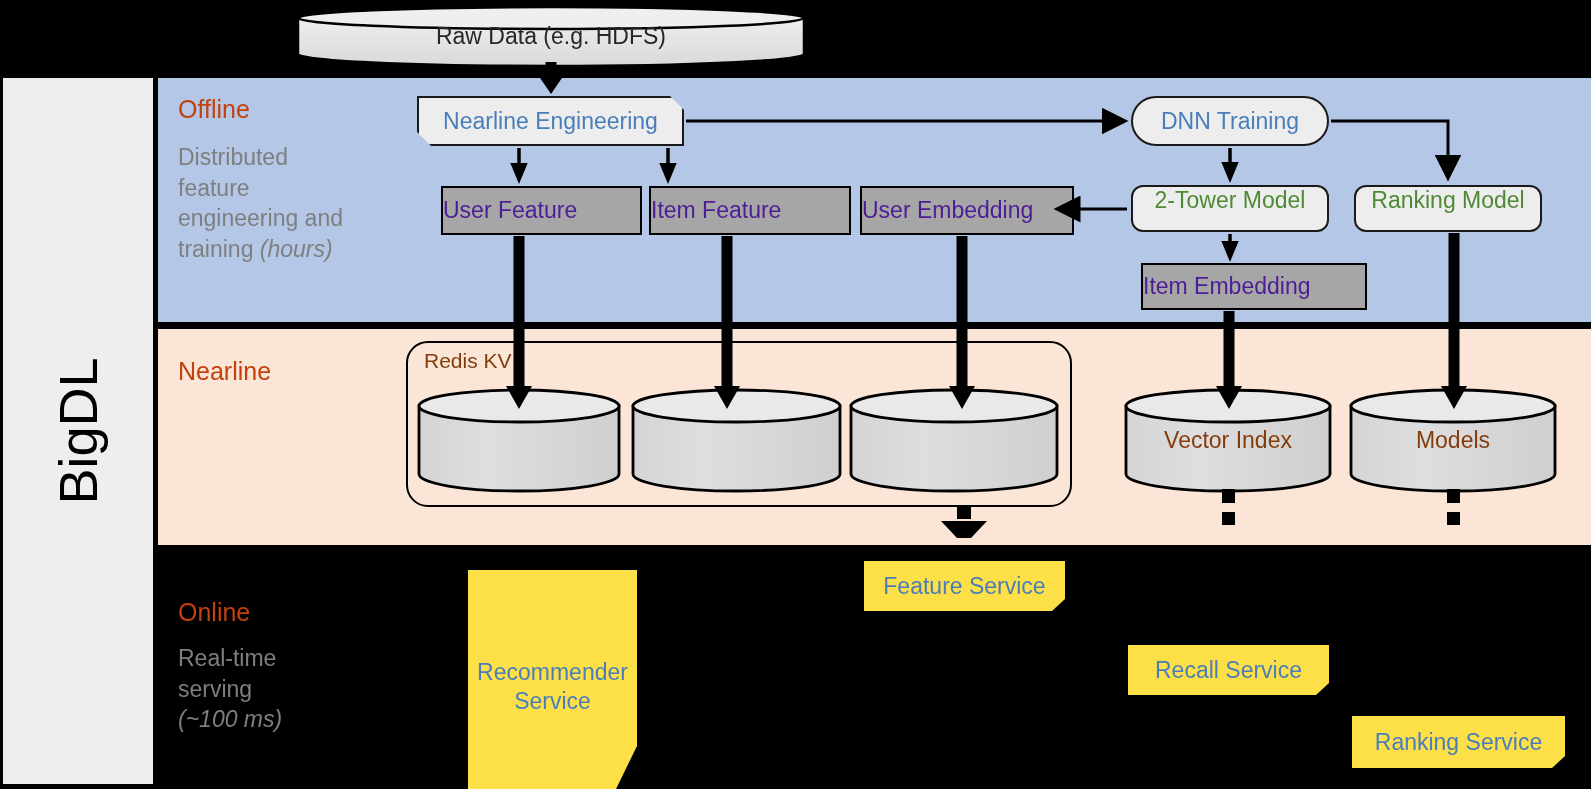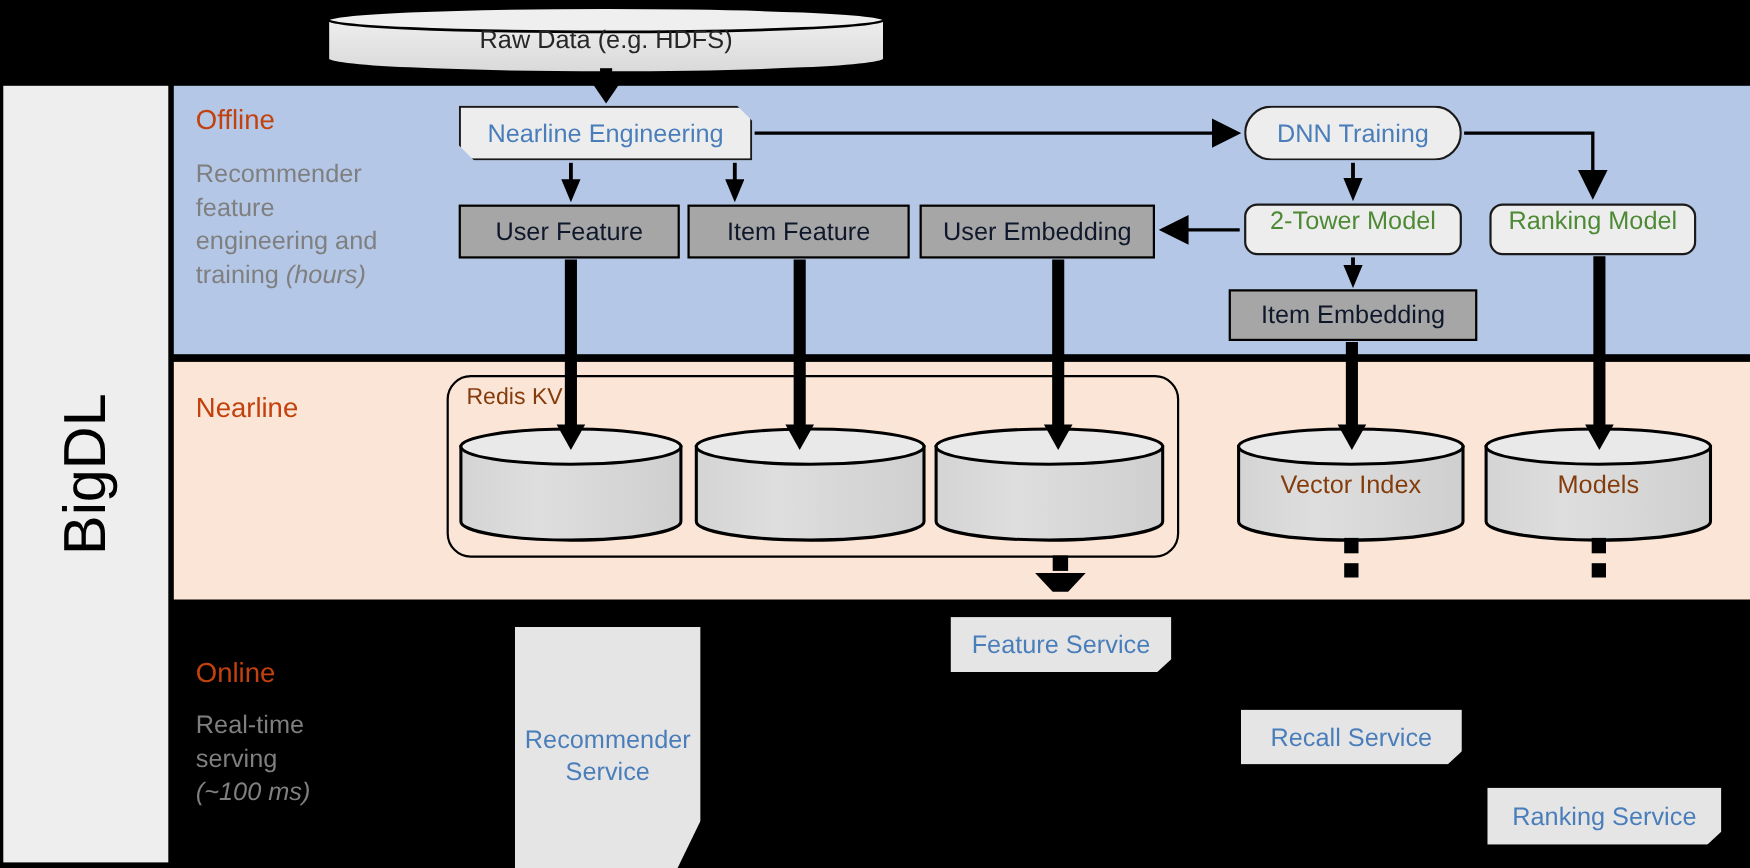--- a/index.html
+++ b/index.html
@@ -25,22 +25,22 @@
   }
 
   
   .band-title{font-size:25px;color:#c2410c;font-weight:400;}
   .band-sub{font-size:23px;color:#7f7f7f;line-height:1.33;}
   .band-sub i{font-style:italic;}
 
   
   .grey-box{
     background:#a6a6a6;border:2.5px solid #000;
-    display:flex;align-items:center;justify-content:center;
-    color:#0f172a;font-size:23px;white-space:nowrap;
+    display:flex;align-items:center;
+    color:#4c1d95;font-size:23px;white-space:nowrap;margin-left:24px;
   }
 
   
   .round-box{
     background:#ededed;border:2.5px solid #1a1a1a;border-radius:12px;
     display:flex;justify-content:center;
     font-size:23px;white-space:nowrap;
   }
   .txt-green{color:#4e8a35;}
 
@@ -64,21 +64,21 @@
   .cyl .cyl-label.dark{color:#262626;}
 
   
   #redis-box{
     left:406px;top:341px;width:666px;height:166px;
     border:2.5px solid #000;border-radius:22px;background:transparent;
   }
   #redis-label{left:424px;top:349px;font-size:21px;color:#843c0c;}
 
   
-  .doc{background:#e5e5e5;position:absolute;}
+  .doc{background:#fde047;position:absolute;}
   .doc .doc-txt{
     position:absolute;left:0;top:0;width:100%;height:100%;
     display:flex;align-items:center;justify-content:center;text-align:center;
     color:#4a7ebb;font-size:23px;line-height:1.25;
   }
   svg.arrowlayer{position:absolute;left:0;top:0;width:1591px;height:789px;pointer-events:none;}
 </style>
 </head>
 <body>
 
@@ -89,21 +89,21 @@
 
   <div class="abs" id="bigdl-panel">
     <div id="bigdl-label">
       <span>BigDL</span>
     </div>
   </div>
 
   <div class="abs" style="left:178px;top:95px;">
     <div class="band-title">Offline</div>
     <div class="band-sub" style="margin-top:18px;">
-      <div>Recommender</div>
+      <div>Distributed</div>
       <div>feature</div>
       <div>engineering and</div>
       <div>
         <span>training </span><i>(hours)</i>
       </div>
     </div>
   </div>
 
   <div class="abs" style="left:178px;top:357px;">
     <div class="band-title">Nearline</div>

